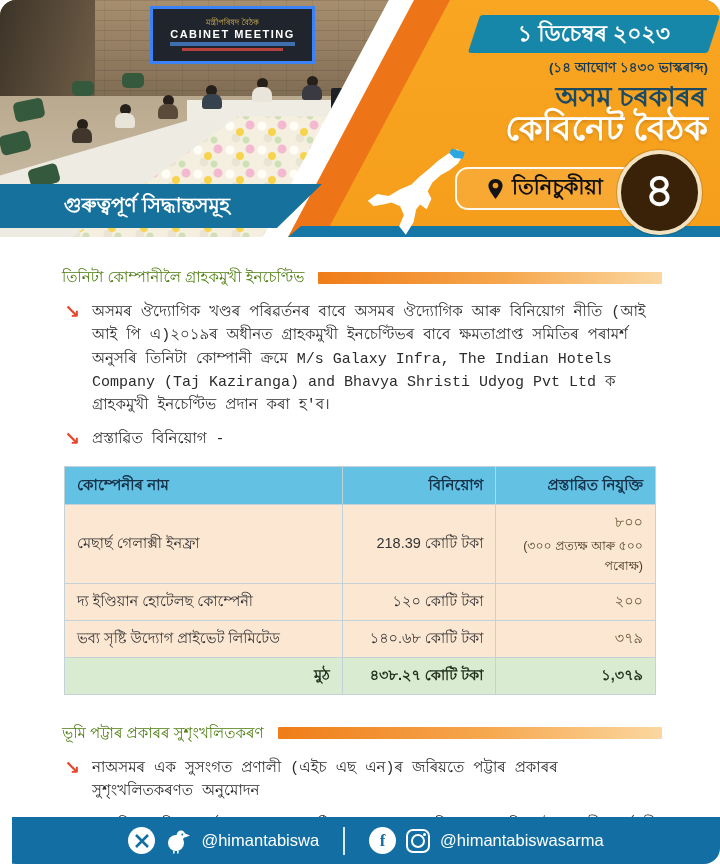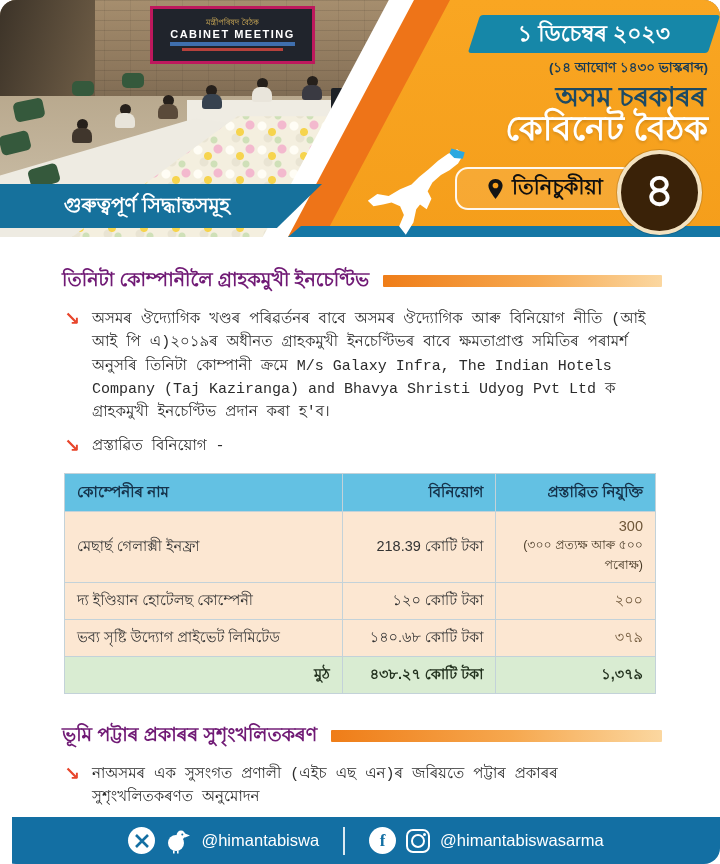--- a/index.html
+++ b/index.html
@@ -16,21 +16,21 @@
   
   .photo { position:absolute; inset:0; background:#c9baa4; overflow:hidden; }
   .ph-wall { position:absolute; left:0; top:0; right:0; height:100px;
     background:
       repeating-linear-gradient(180deg, rgba(0,0,0,.10) 0 1px, transparent 1px 10px),
       repeating-linear-gradient(90deg, rgba(0,0,0,.06) 0 1px, transparent 1px 26px),
       linear-gradient(180deg,#a68e6e,#8d775c 70%,#7d6a52); }
   .ph-left-dark { position:absolute; left:0; top:0; width:95px; height:150px;
     background:linear-gradient(105deg,#3c3328,#6b5a44 80%); }
   .ph-banner { position:absolute; left:150px; top:6px; width:165px; height:58px;
-    background:#20242c; border:3px solid #be185d; display:flex; flex-direction:column;
+    background:#20242c; border:3px solid #3b82f6; display:flex; flex-direction:column;
     align-items:center; justify-content:center; gap:2px; }
   .ph-banner-sub { color:#d8b35a; font-size:8px; line-height:1; }
   .ph-banner-main { color:#ffffff; font-size:11px; font-weight:bold; letter-spacing:1.5px; line-height:1; }
   .ph-bar-blue { width:78%; height:4px; background:#3f6fae; }
   .ph-bar-red  { width:64%; height:3px; background:#b5413c; }
   .ph-room { position:absolute; left:0; top:96px; right:0; bottom:0;
     background:linear-gradient(180deg,#b4a astransparent); 
     background:linear-gradient(180deg,#b9a98e,#cfc3ad); }
   .ph-table-far   { position:absolute; left:26%; top:42%; width:48%; height:11%; background:#efece3; }
   .ph-table-left  { position:absolute; inset:0; clip-path:polygon(0 74%, 27% 50%, 40% 55%, 10% 100%, 0 100%); background:#eeebe2; }
@@ -83,21 +83,21 @@
     color:#ffffff; font-size:46px; font-weight:bold; box-shadow:0 0 0 1px rgba(0,0,0,.15); }
 
   .ribbon { position:absolute; left:0; top:184px; width:322px; height:44px;
     background:#16719c; clip-path:polygon(0 0, 100% 0, 86% 100%, 0 100%);
     display:flex; align-items:center; justify-content:center; }
   .ribbon span { color:#ffffff; font-weight:bold; font-size:20px; padding-right:28px; }
 
   
   .content { padding:16px 58px 0 62px; }
   .sec-head { display:flex; align-items:center; margin-top:12px; }
-  .sec-head h2 { color:#701a75; font-size:19px; font-weight:bold; white-space:nowrap; }
+  .sec-head h2 { color:#4d7c0f; font-size:15px; font-weight:normal; white-space:nowrap; }
   .h-bar { flex:1; height:12px; margin-left:14px;
     background:linear-gradient(90deg,#ef7d18,#f6a84f 55%,#fbd7a0); border-radius:1px; }
 
   .bullet { display:flex; gap:10px; margin:11px 0 0 2px; }
   .bullet .ar { flex:0 0 18px; color:#e8452b; font-weight:900; font-size:19px; line-height:1.2; }
   .bullet p { font-size:15px; line-height:1.55; color:#2c2c2c;font-family:Liberation Mono, monospace; }
 
   table.inv { border-collapse:collapse; width:592px; margin:14px 0 0 2px;
     font-size:14.5px; color:#333333; }
   table.inv th, table.inv td { border:1px solid #c3d2d9; padding:6px 12px; }
@@ -259,21 +259,21 @@
           <th class="c1">কোম্পেনীৰ নাম</th>
           <th class="c2">বিনিয়োগ</th>
           <th class="c3">প্ৰস্তাৱিত নিযুক্তি</th>
         </tr>
       </thead>
       <tbody>
         <tr>
           <td class="c1">মেছাৰ্ছ গেলাক্সী ইনফ্ৰা</td>
           <td class="c2">218.39 কোটি টকা</td>
           <td class="c3">
-            <span>300</span>
+            <span>৮০০</span>
             <span class="emp-note">(৩০০ প্ৰত্যক্ষ আৰু ৫০০ পৰোক্ষ)</span>
           </td>
         </tr>
         <tr>
           <td class="c1">দ্য ইণ্ডিয়ান হোটেলছ কোম্পেনী</td>
           <td class="c2">১২০ কোটি টকা</td>
           <td class="c3">২০০</td>
         </tr>
         <tr>
           <td class="c1">ভব্য সৃষ্টি উদ্যোগ প্ৰাইভেট লিমিটেড</td>

